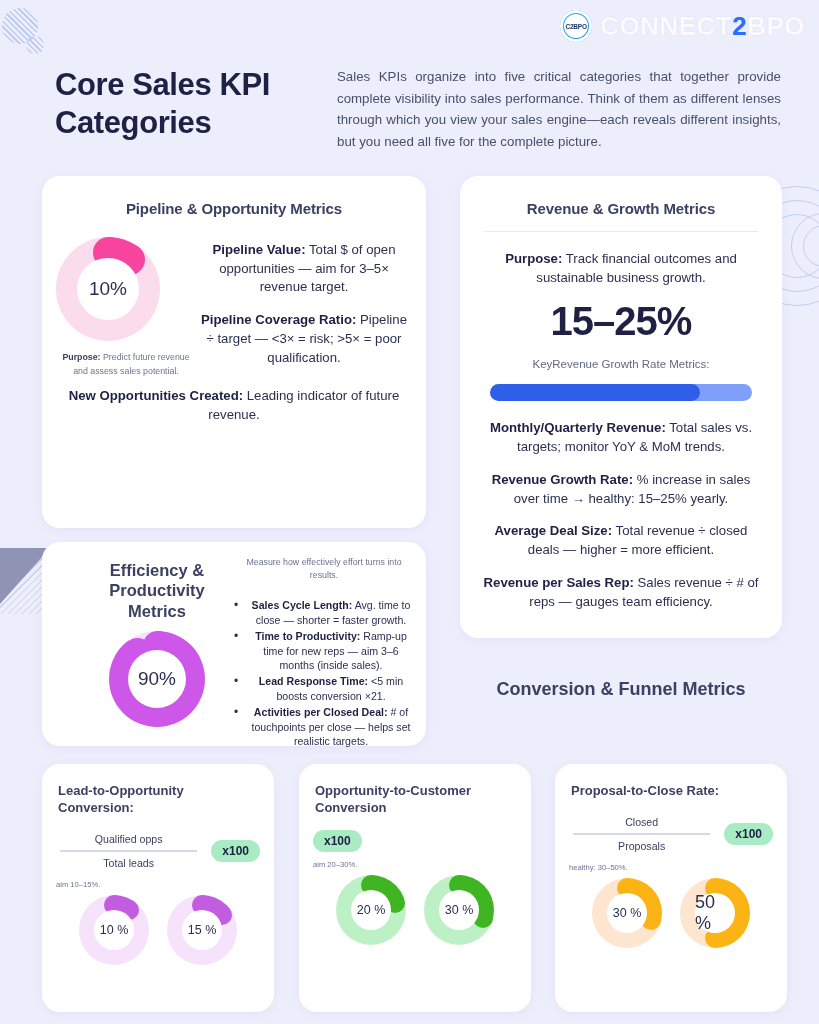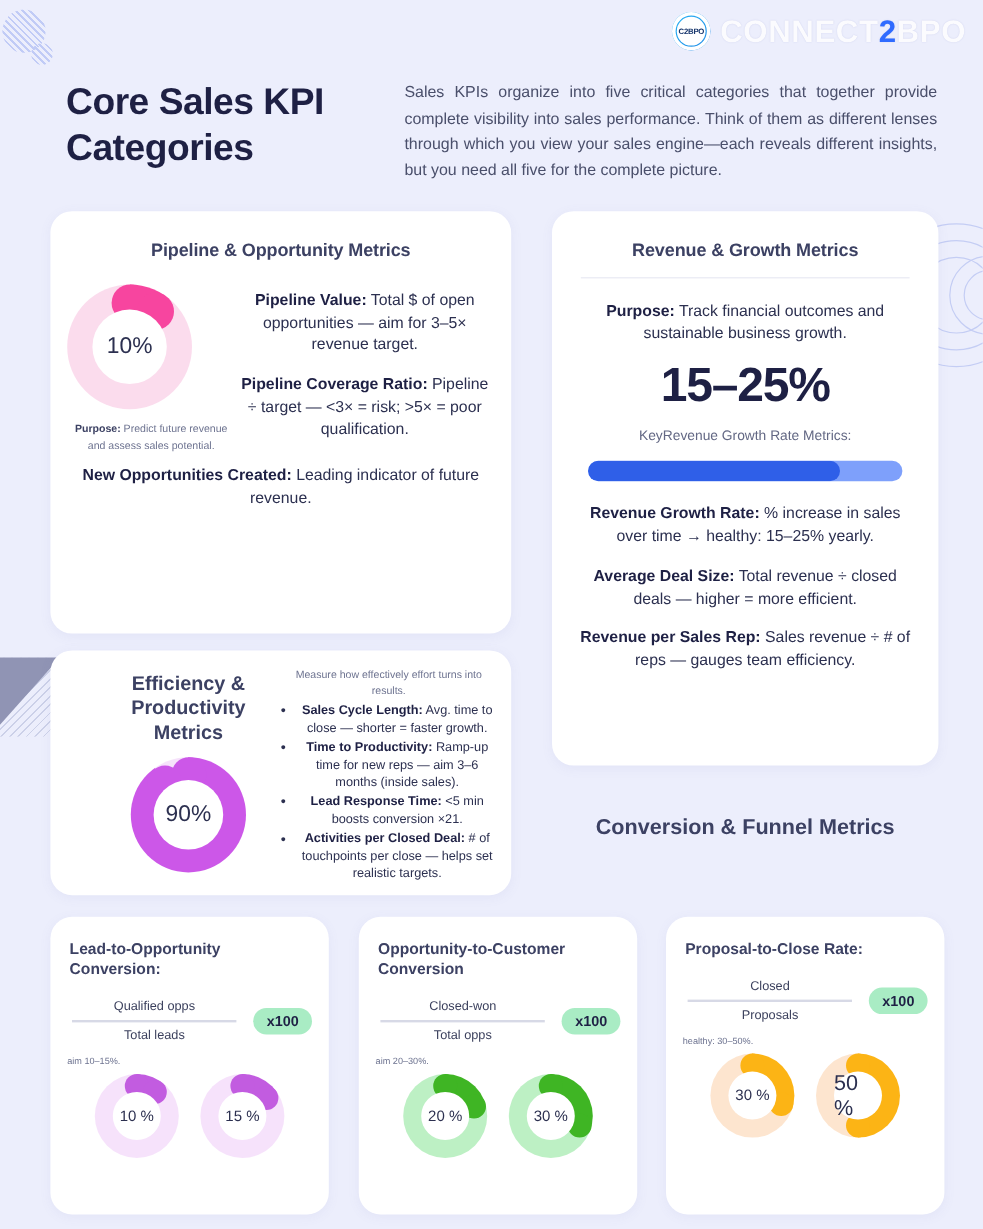--- a/index.html
+++ b/index.html
@@ -143,21 +143,21 @@
 
   
   #card-efficiency { left: 42px; top: 542px; width: 384px; height: 204px; padding-left: 28px; }
   .eff-grid { display: flex; height: 100%; padding: 14px 12px 10px 12px; }
   .eff-left { width: 150px; flex: none; display: flex; flex-direction: column; align-items: center; }
   .eff-title {
     font-size: 16.5px; font-weight: 800; color: #3c4163;
     text-align: center; line-height: 1.24; margin-top: 4px;
   }
   .eff-right { flex: 1; padding-left: 2px; }
-  .eff-lead { font-size: 8.8px; color: #6d7390; text-align: center; line-height: 1.5; margin-bottom: 3px; }
+  .eff-lead { font-size: 8.8px; color: #6d7390; text-align: center; line-height: 1.5; margin-bottom: 16px; }
   .eff-ul { list-style: none; }
   .eff-ul li {
     position: relative; padding-left: 14px; margin-bottom: 2px;
     font-size: 10.6px; line-height: 1.36; color: #2c3050; text-align: center;
   }
   .eff-ul li::before {
     content: "•"; position: absolute; left: 0; top: -1px; color: #2c3050; font-size: 12px;
   }
   .eff-ul li b { font-weight: 800; color: #1e2044; }
 
@@ -258,20 +258,22 @@
     <div class="rule"></div>
     <p class="body-txt rev-purpose">
       <b>Purpose:</b><span> Track financial outcomes and sustainable business growth.</span></p>
     <div class="big-stat">15–25%</div>
     <div class="rev-sub">KeyRevenue Growth Rate Metrics:</div>
     <div class="bar-track" style="background: rgb(126, 160, 251);">
       <div class="bar-fill" id="rev-bar-fill" style="width: 80%; background: rgb(47, 95, 232);"></div>
     </div>
     <div class="rev-list">
       <p class="body-txt">
+        <b>Monthly/Quarterly Revenue:</b><span> Total sales vs. targets; monitor YoY &amp; MoM trends.</span></p>
+      <p class="body-txt">
         <b>Revenue Growth Rate:</b><span> % increase in sales over time → healthy: 15–25% yearly.</span></p>
       <p class="body-txt">
         <b>Average Deal Size:</b><span> Total revenue ÷ closed deals — higher = more efficient.</span></p>
       <p class="body-txt">
         <b>Revenue per Sales Rep:</b><span> Sales revenue ÷ # of reps — gauges team efficiency.</span></p>
     </div>
   </div>
 
   <div class="card" id="card-efficiency">
     <div class="eff-grid">
@@ -324,25 +326,20 @@
           <div class="cap" style="width: 20px; height: 20px; background: rgb(194, 92, 224); left: 25px; top: 0px;"></div>
           <div class="cap" style="width: 20px; height: 20px; background: rgb(194, 92, 224); left: 45.2254px; top: 10.3054px;"></div>
           <div class="hole" style="inset: 15px; font-size: 12.5px;">15 %</div>
         </div>
       </div>
   </div>
 
   <div class="card mini-card" id="card-opp">
     <div class="mini-title">Opportunity-to-Customer Conversion</div>
     <div class="frac-row">
-      <div class="frac">
-        <div class="num">Closed-won</div>
-        <div class="bar"></div>
-        <div class="den">Total opps</div>
-      </div>
       <div class="pill">x100</div>
     </div>
     <div class="mini-note">aim 20–30%.</div>
     <div class="donut-row" id="opp-donuts">
         <div class="donut" style="width: 70px; height: 70px; background: conic-gradient(rgb(63, 181, 36) 0deg, rgb(63, 181, 36) 72deg, rgb(189, 240, 196) 72deg, rgb(189, 240, 196) 360deg);">
           <div class="cap" style="width: 20px; height: 20px; background: rgb(63, 181, 36); left: 25px; top: 0px;"></div>
           <div class="cap" style="width: 20px; height: 20px; background: rgb(63, 181, 36); left: 48.7764px; top: 17.2746px;"></div>
           <div class="hole" style="inset: 15px; font-size: 12.5px;">20 %</div>
         </div>
         <div class="donut" style="width: 70px; height: 70px; background: conic-gradient(rgb(63, 181, 36) 0deg, rgb(63, 181, 36) 108deg, rgb(189, 240, 196) 108deg, rgb(189, 240, 196) 360deg);">

